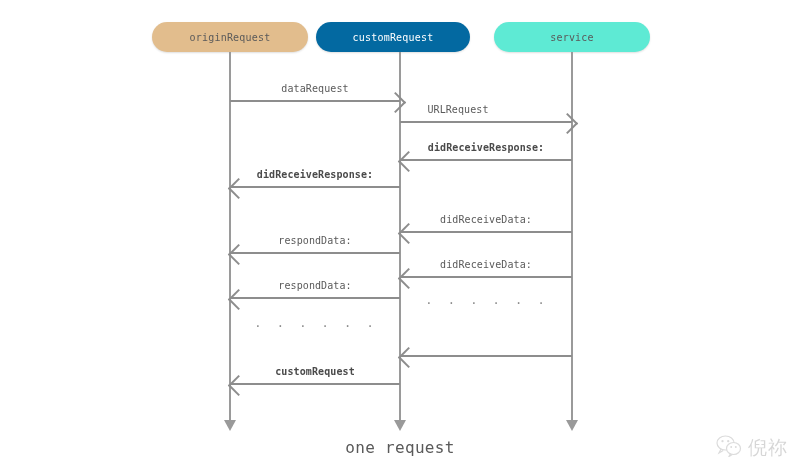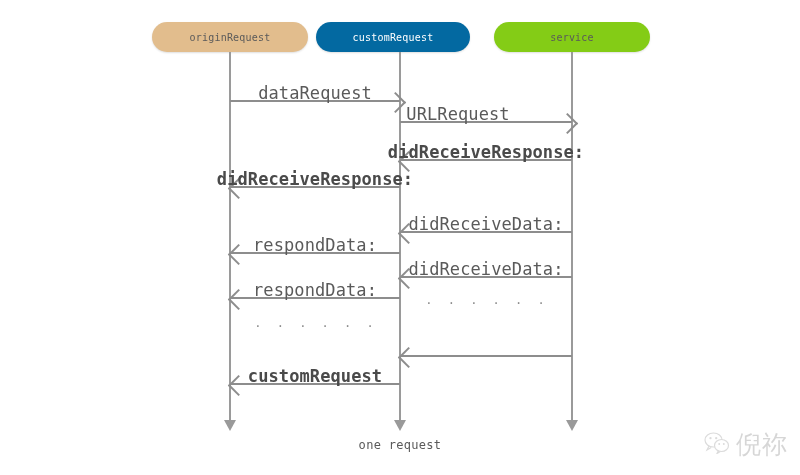--- a/index.html
+++ b/index.html
@@ -49,21 +49,21 @@
     border-top: 11px solid #9a9a9a;
   }
   
   .msg {
     position: absolute;
     height: 2px;
     background: #8d8d8d;
   }
   .msg-label {
     position: absolute;
-    font-size: 17px;
+    font-size: 10px;
     color: #5a5a5a;
     white-space: nowrap;
     transform: translateX(-50%);
     letter-spacing: 0.1px;
   }
   .msg-label.bold {
     font-weight: bold;
     color: #4a4a4a;
   }
   .arrowhead {
@@ -84,39 +84,39 @@
     position: absolute;
     font-size: 12px;
     color: #8d8d8d;
     letter-spacing: 4px;
     transform: translateX(-50%);
     white-space: nowrap;
   }
   
   .caption {
     position: absolute;
-    font-size: 12px;
+    font-size: 16px;
     color: #5a5a5a;
     transform: translateX(-50%);
     white-space: nowrap;
     letter-spacing: 0.3px;
   }
   
   .watermark {
     position: absolute;
     right: 12px;
     bottom: 14px;
     display: flex;
     align-items: center;
     gap: 6px;
     opacity: 0.30;
   }
   .watermark-text {
     font-family: "DejaVu Sans", "Liberation Sans", sans-serif;
-    font-size: 25px;
+    font-size: 19px;
     color: #7a7a7a;
     letter-spacing: 1px;
   }
 </style>
 </head>
 <body>
 
 <div id="diagram">
 
   <div class="caption" style="left: 400px; top: 438px;">one request</div>
@@ -139,21 +139,21 @@
 <div class="participant" style="left: 152px; width: 156px; background: rgb(226, 189, 141); color: rgb(90, 90, 90);">
       <span>originRequest</span>
     </div>
     <div class="lifeline" style="left: 229px; top: 52px; height: 368px; background: rgb(154, 154, 154);"></div>
     <div class="lifeline-head" style="left: 224px; top: 420px;"></div>
     <div class="participant" style="left: 316px; width: 154px; background: #0369a1; color: rgb(255, 255, 255);">
       <span>customRequest</span>
     </div>
     <div class="lifeline" style="left: 399px; top: 52px; height: 368px; background: rgb(154, 154, 154);"></div>
     <div class="lifeline-head" style="left: 394px; top: 420px;"></div>
-    <div class="participant" style="left: 494px; width: 156px; background: #84cc16; color: rgb(90, 90, 90);">
+    <div class="participant" style="left: 494px; width: 156px; background: #5eead4; color: rgb(90, 90, 90);">
       <span>service</span>
     </div>
     <div class="lifeline" style="left: 571px; top: 52px; height: 368px; background: rgb(154, 154, 154);"></div>
     <div class="lifeline-head" style="left: 566px; top: 420px;"></div>
     <div class="msg" style="left: 230px; width: 170px; top: 100px; background: rgb(141, 141, 141);"></div>
     <div class="arrowhead right" style="top: 95px; left: 388px;"></div>
     <div class="msg-label" style="left: 315px; top: 83px;">dataRequest</div>
     <div class="msg" style="left: 400px; width: 172px; top: 121px; background: rgb(141, 141, 141);"></div>
     <div class="arrowhead right" style="top: 116px; left: 560px;"></div>
     <div class="msg-label" style="left: 458px; top: 104px;">URLRequest</div>

